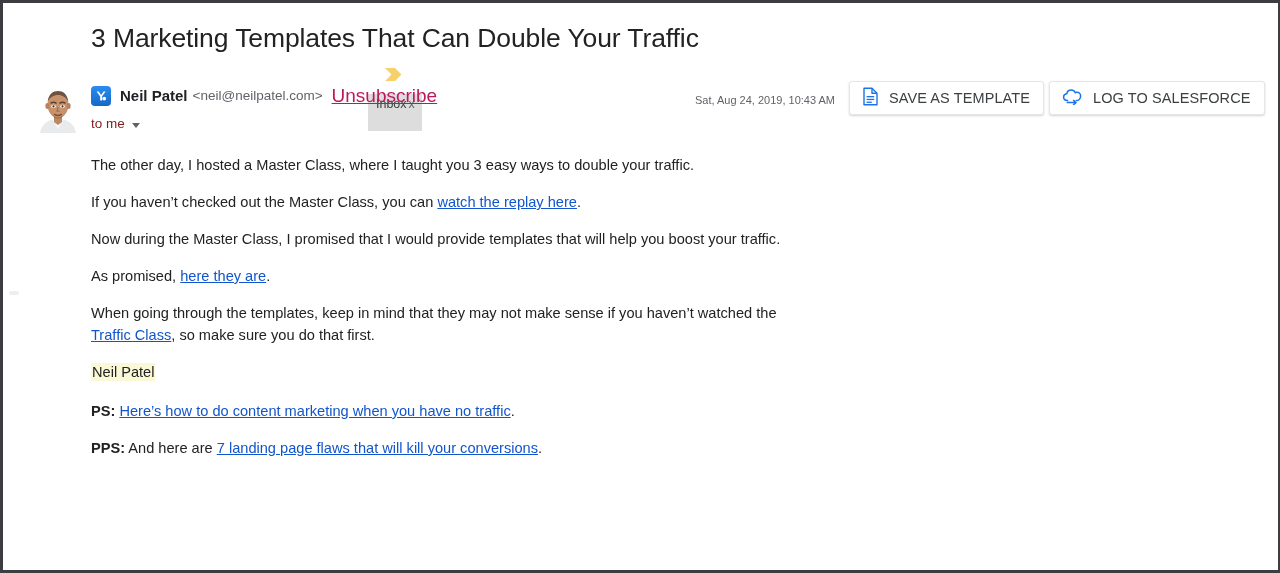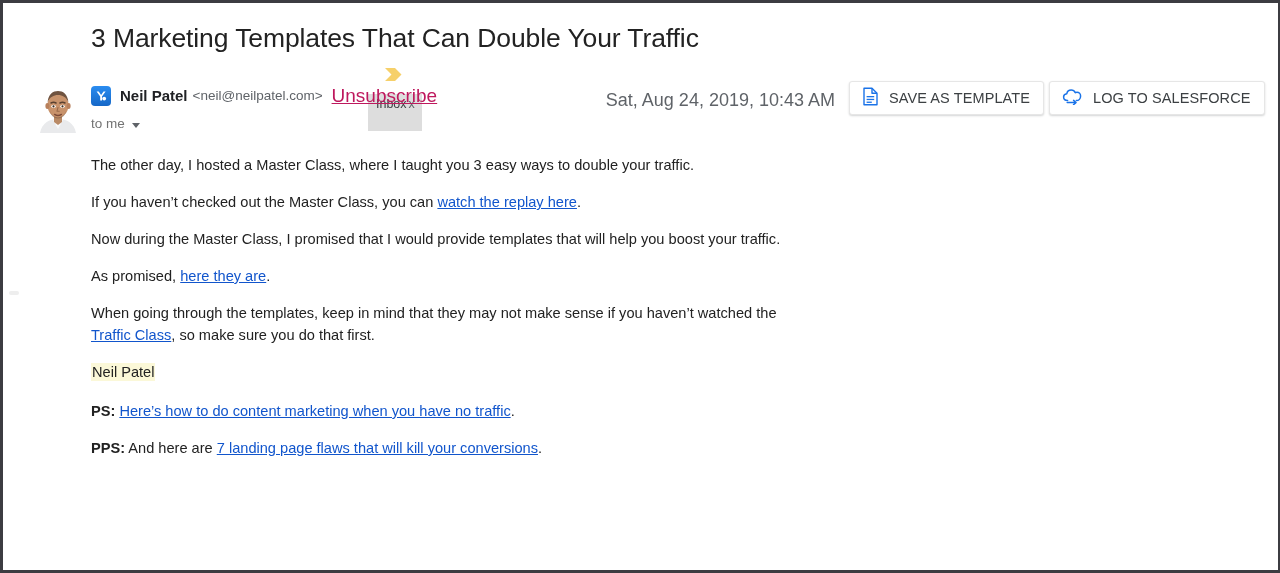--- a/index.html
+++ b/index.html
@@ -135,37 +135,37 @@
   .recipient-line {
     display: flex;
     align-items: center;
     gap: 7px;
     margin-top: 10px;
     cursor: pointer;
     width: max-content;
   }
   .recipient-text {
     font-size: 13.5px;
-    color: #737373;
+    color: #7f1d1d;
     line-height: 16px;
   }
   .caret-down {
     width: 0; height: 0;
     border-left: 4.5px solid transparent;
     border-right: 4.5px solid transparent;
     border-top: 5px solid #5f6368;
     margin-top: 2px;
   }
 
   
   .timestamp {
     position: absolute;
     right: 443px;
     top: 88px;
-    font-size: 18px;
+    font-size: 11px;
     color: #5f6368;
     line-height: 18px;
     white-space: nowrap;
   }
   .action-btn {
     position: absolute;
     top: 78px;
     height: 34px;
     background: #ffffff;
     border: 1px solid #e6e6e6;

